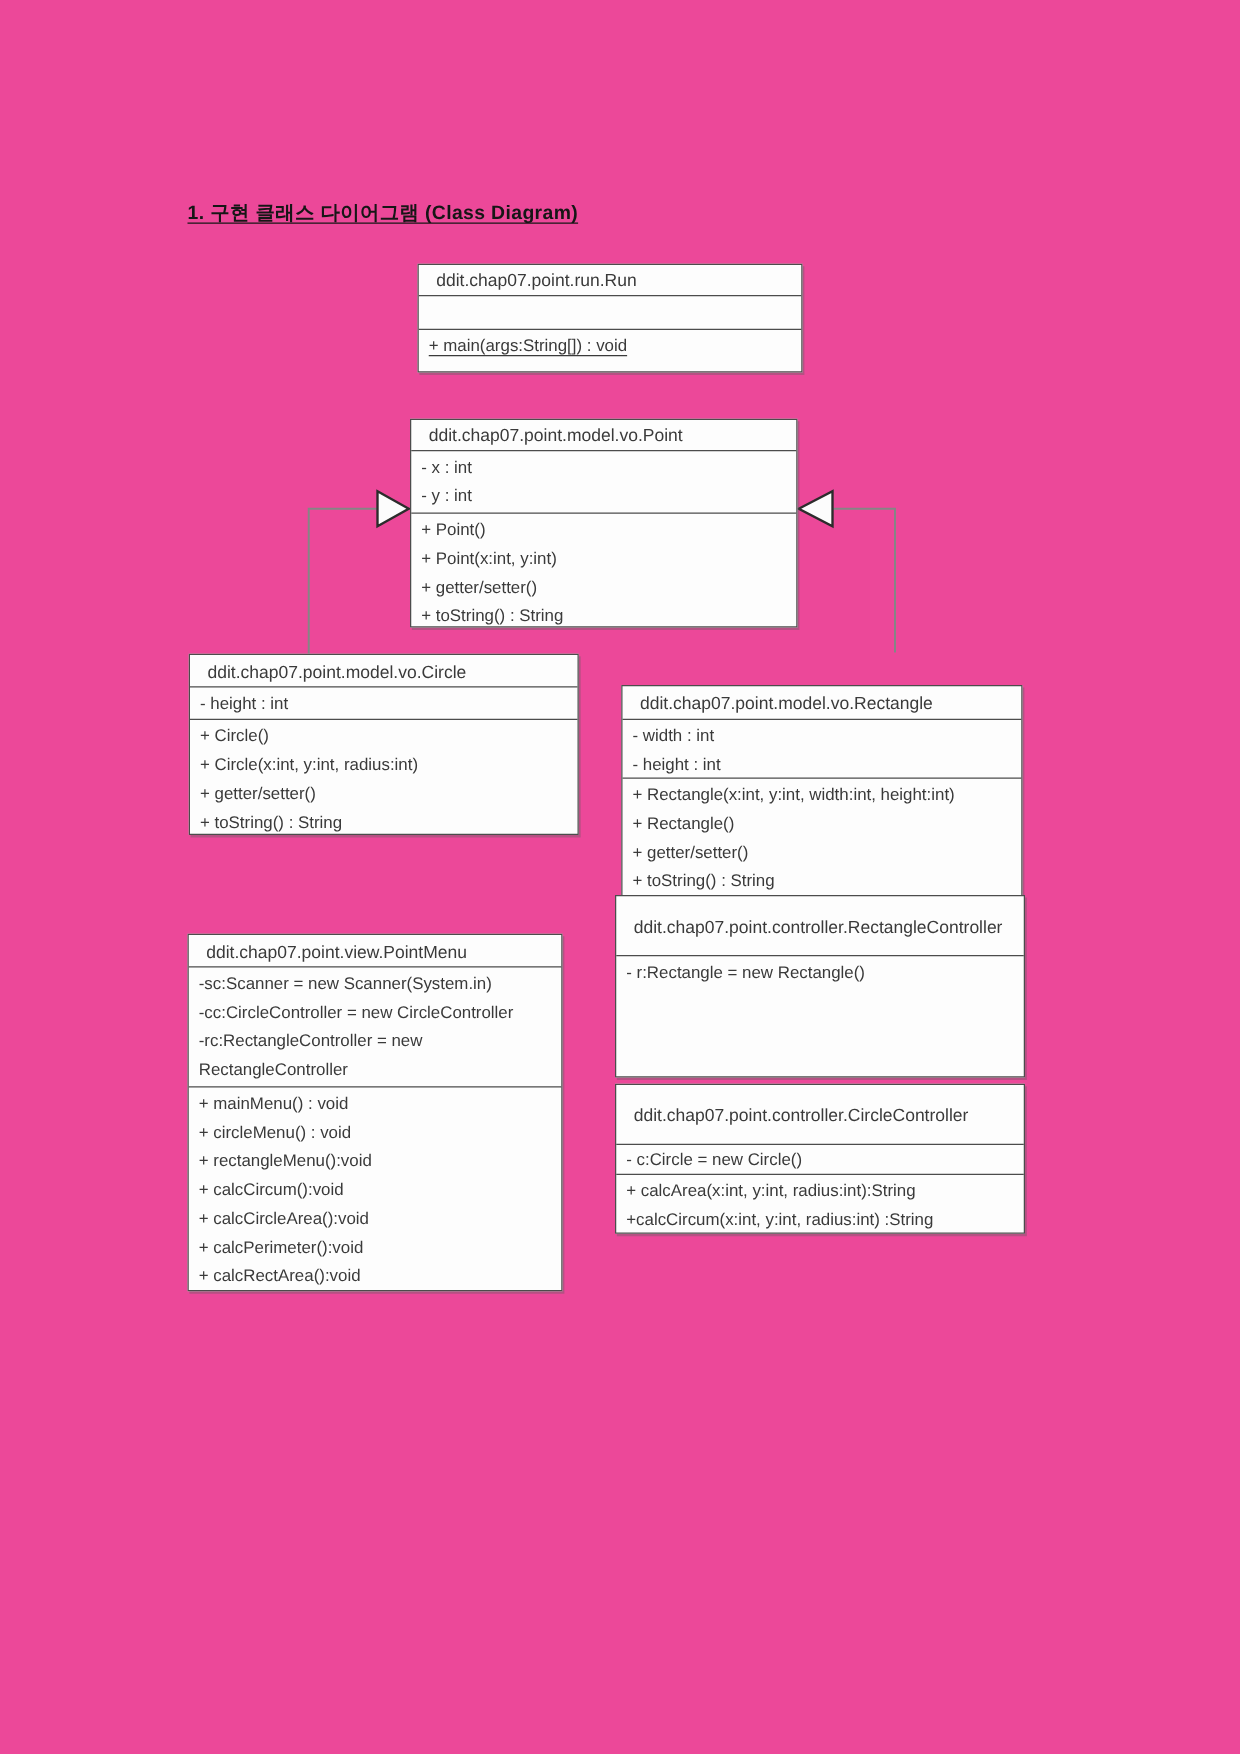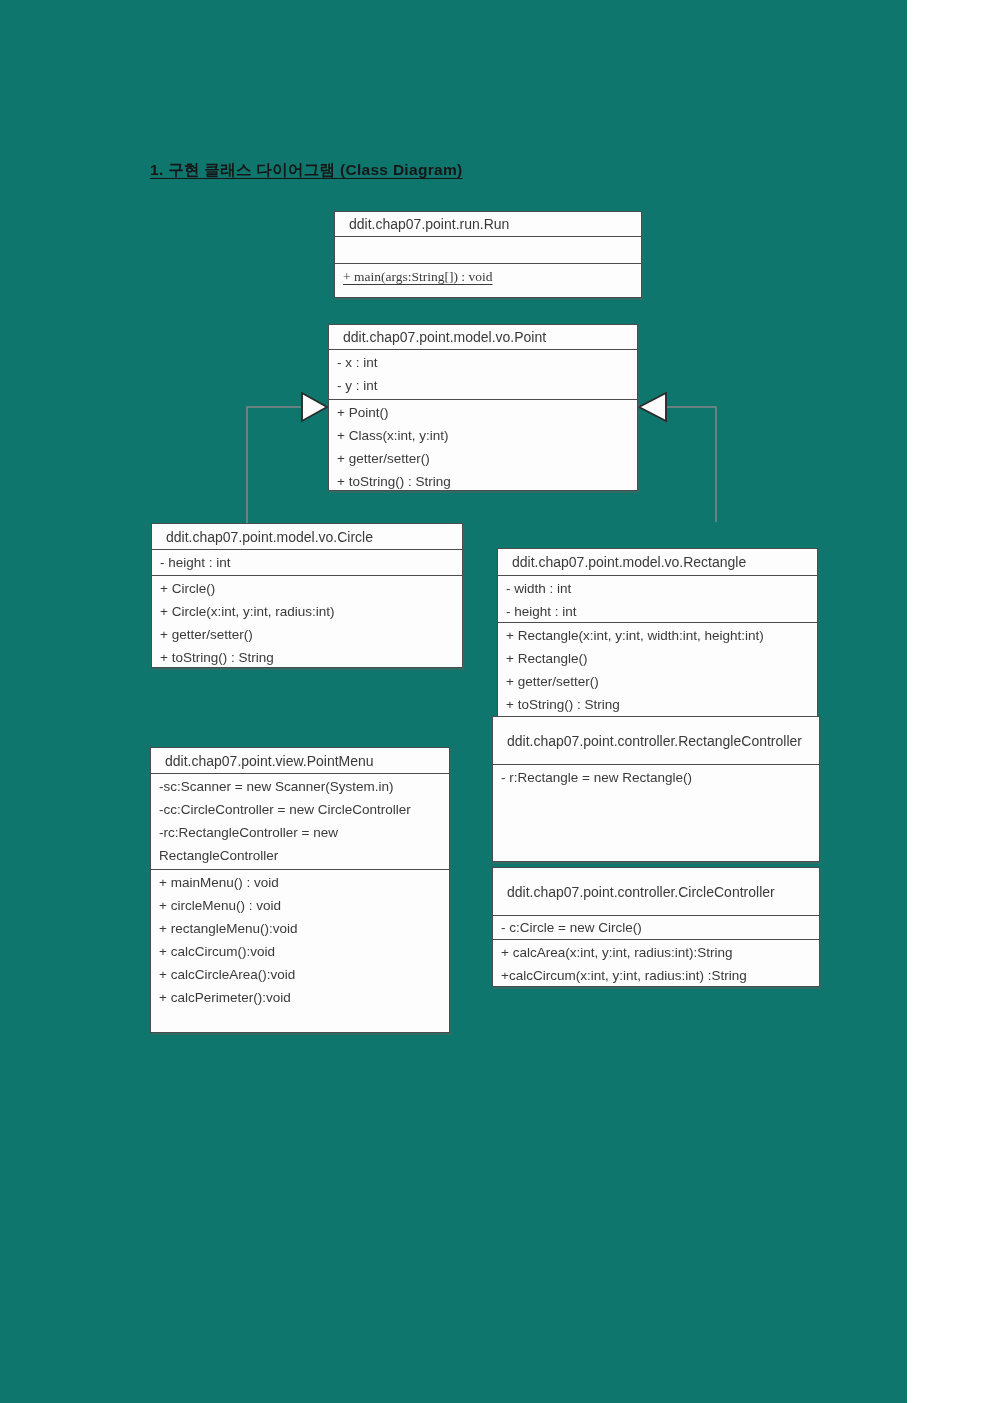--- a/index.html
+++ b/index.html
@@ -1,20 +1,20 @@
 <!DOCTYPE html>
 <html><head>
 <meta charset="utf-8">
 <style>
   html, body { margin: 0; padding: 0; background: #ffffff; }
   .page {
     position: relative;
-    width: 907px;
+    width: 992px;
     height: 1403px;
-    background: #0f766e;
+    background: #ec4899;
     font-family: "Liberation Sans", sans-serif;
     overflow: hidden;
   }
   .doc-title {
     position: absolute;
     left: 150px;
     top: 160px;
     margin: 0;
     font-size: 15.5px;
     font-weight: bold;
@@ -58,21 +58,20 @@
   .uml-methods { flex: 1 1 auto; }
   .row {
     font-size: 13.5px;
     line-height: 23px;
     padding: 0 8px;
     color: #3a3a3a;
   }
   .row.static-method {
     text-decoration: underline;
     text-underline-offset: 3px;
-    font-family: Liberation Serif, serif;
   }
 </style>
 </head>
 <body>
 
 <div class="page">
 
   <h1 class="doc-title">1. 구현 클래스 다이어그램 (Class Diagram)</h1>
 
   <svg class="connector-layer" width="992" height="1403" viewBox="0 0 992 1403">
@@ -85,29 +84,29 @@
   </svg>
 
   <div class="uml-class" style="left:334px;top:211px;width:308px;height:87px">
     <div class="uml-title" style="height:24px">ddit.chap07.point.run.Run</div>
     <div class="uml-attrs" style="height:27px"></div>
     <div class="uml-methods">
       <div class="row static-method">+ main(args:String[]) : void</div>
     </div>
   </div>
 
-  <div class="uml-class" style="left:328px;top:324px;width:310px;height:167px">
+  <div class="uml-class" style="left:328px;top:335px;width:310px;height:167px">
     <div class="uml-title" style="height:24px">ddit.chap07.point.model.vo.Point</div>
     <div class="uml-attrs" style="height:50px">
       <div class="row">- x : int</div>
       <div class="row">- y : int</div>
     </div>
     <div class="uml-methods">
       <div class="row">+ Point()</div>
-      <div class="row">+ Class(x:int, y:int)</div>
+      <div class="row">+ Point(x:int, y:int)</div>
       <div class="row">+ getter/setter()</div>
       <div class="row">+ toString() : String</div>
     </div>
   </div>
 
   <div class="uml-class" style="left:151px;top:523px;width:312px;height:145px">
     <div class="uml-title" style="height:25px">ddit.chap07.point.model.vo.Circle</div>
     <div class="uml-attrs" style="height:26px">
       <div class="row">- height : int</div>
     </div>
@@ -140,20 +139,21 @@
       <div class="row">-cc:CircleController = new CircleController</div>
       <div class="row">-rc:RectangleController = new RectangleController</div>
     </div>
     <div class="uml-methods">
       <div class="row">+ mainMenu() : void</div>
       <div class="row">+ circleMenu() : void</div>
       <div class="row">+ rectangleMenu():void</div>
       <div class="row">+ calcCircum():void</div>
       <div class="row">+ calcCircleArea():void</div>
       <div class="row">+ calcPerimeter():void</div>
+      <div class="row">+ calcRectArea():void</div>
     </div>
   </div>
 
   <div class="uml-class" style="left:492px;top:716px;width:328px;height:146px">
     <div class="uml-title" style="height:47px">ddit.chap07.point.controller.RectangleController</div>
     <div class="uml-attrs" style="height:26px">
       <div class="row">- r:Rectangle = new Rectangle()</div>
     </div>
   </div>
 

